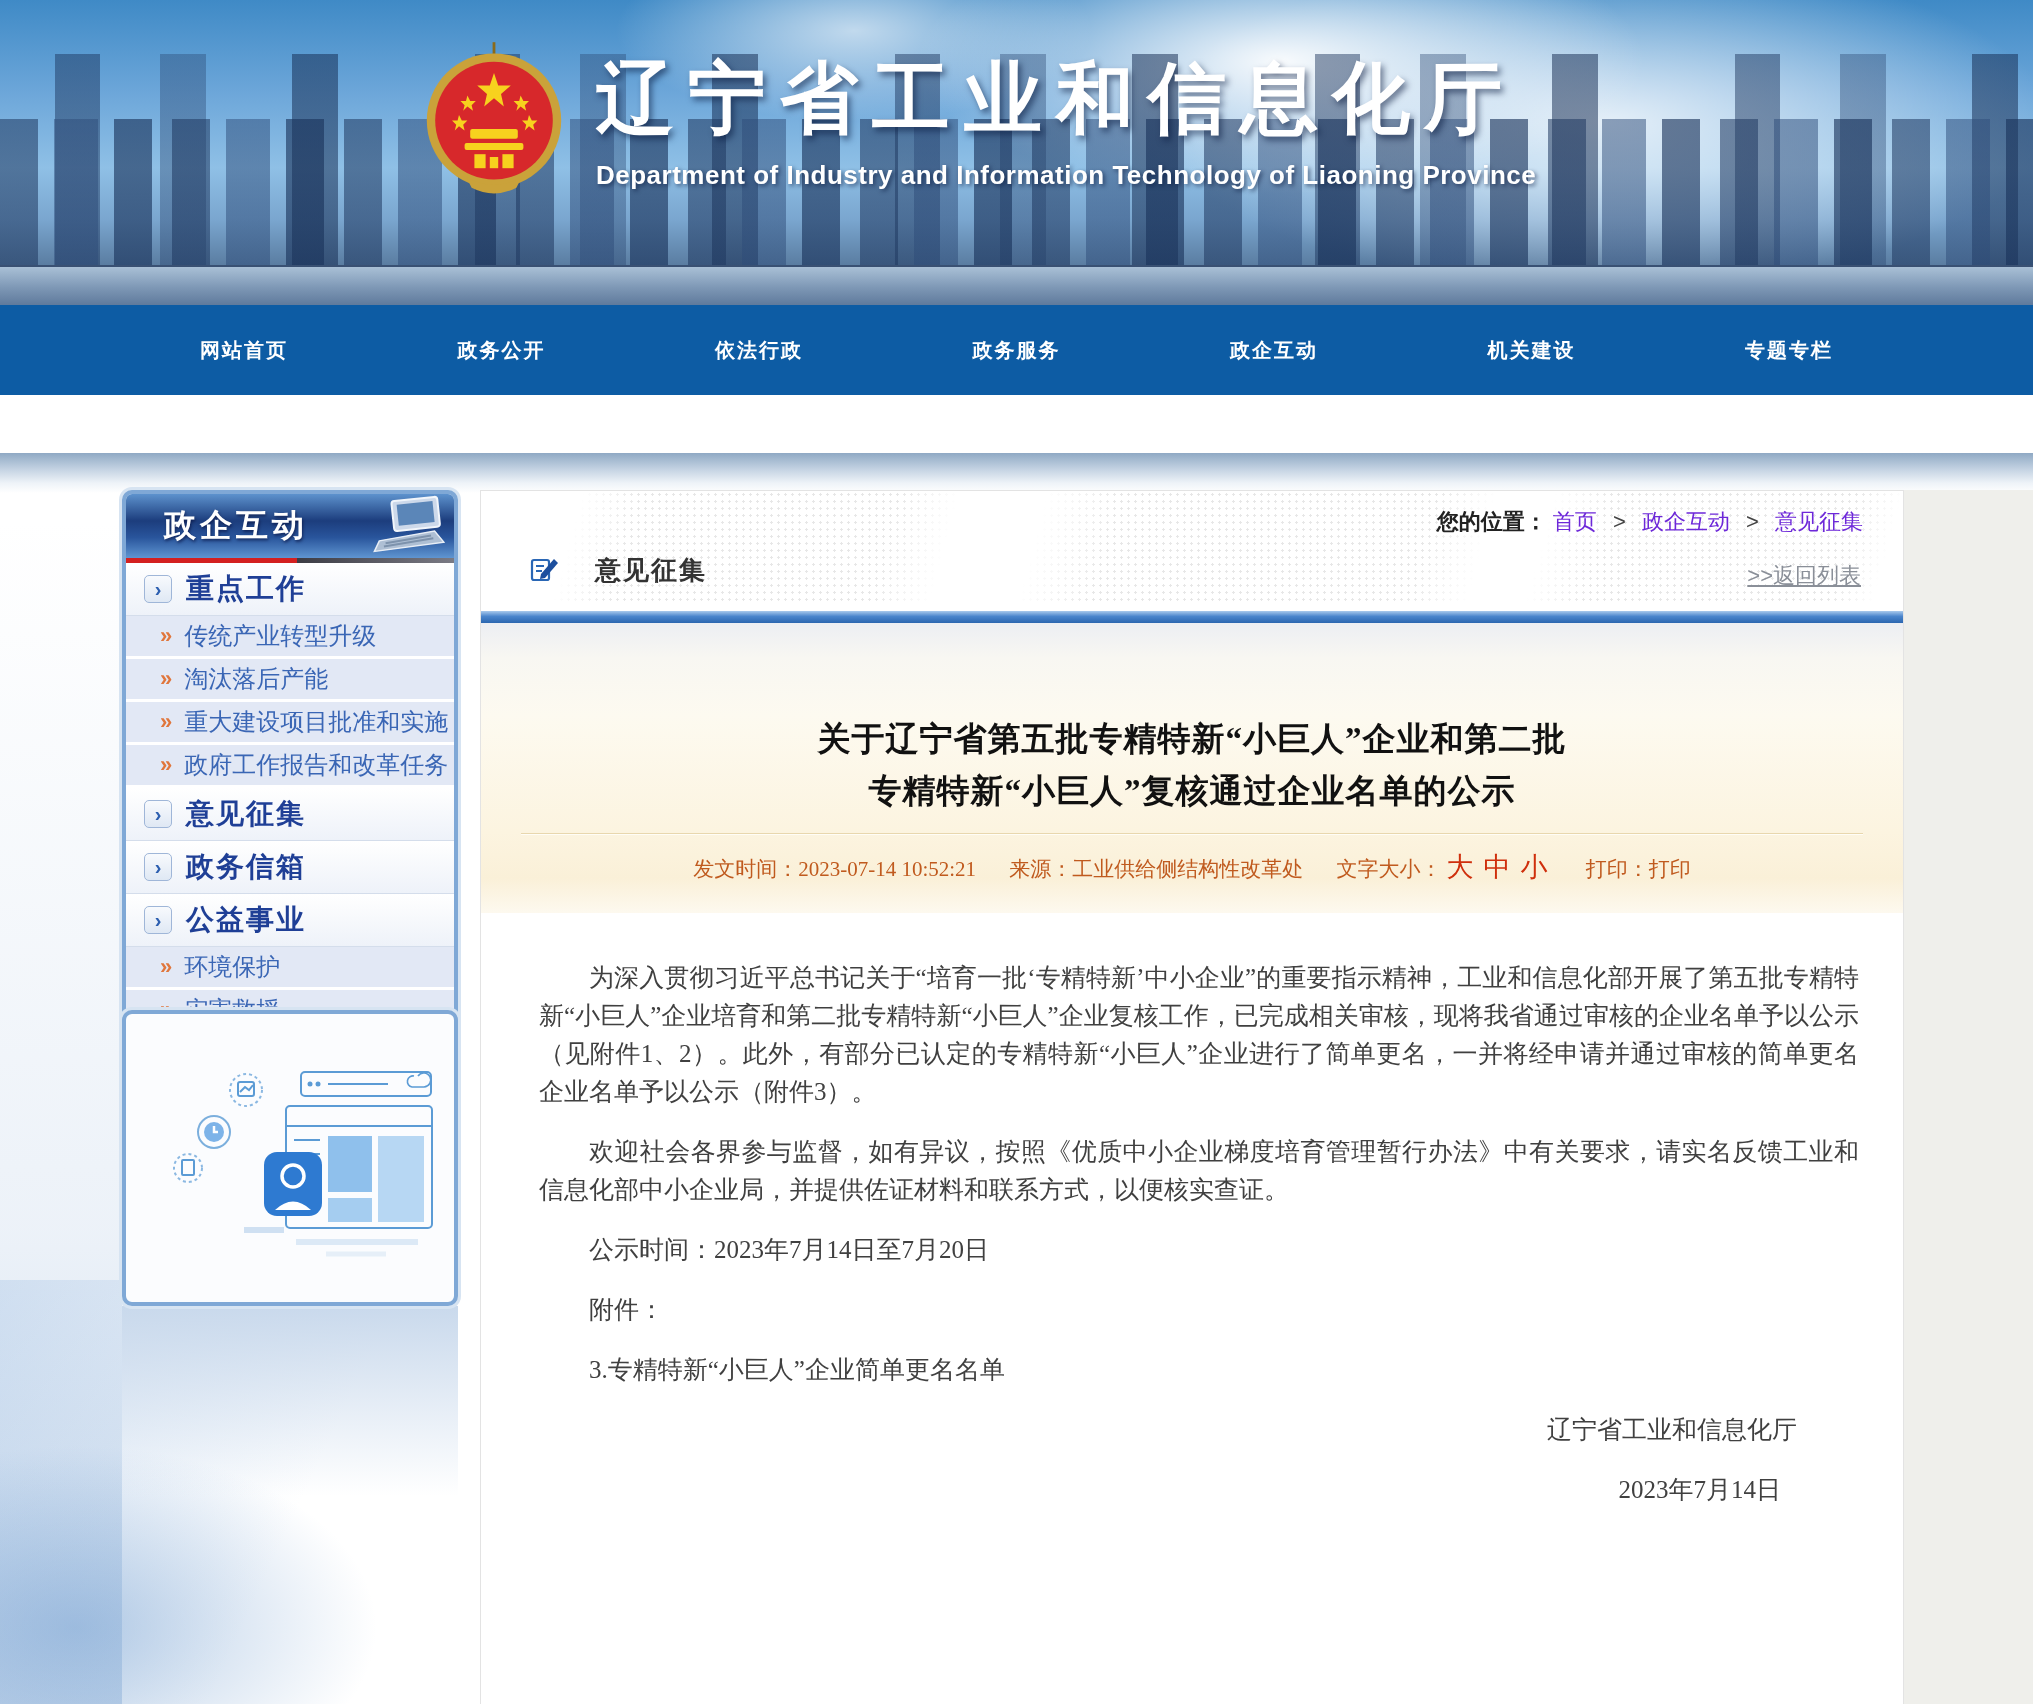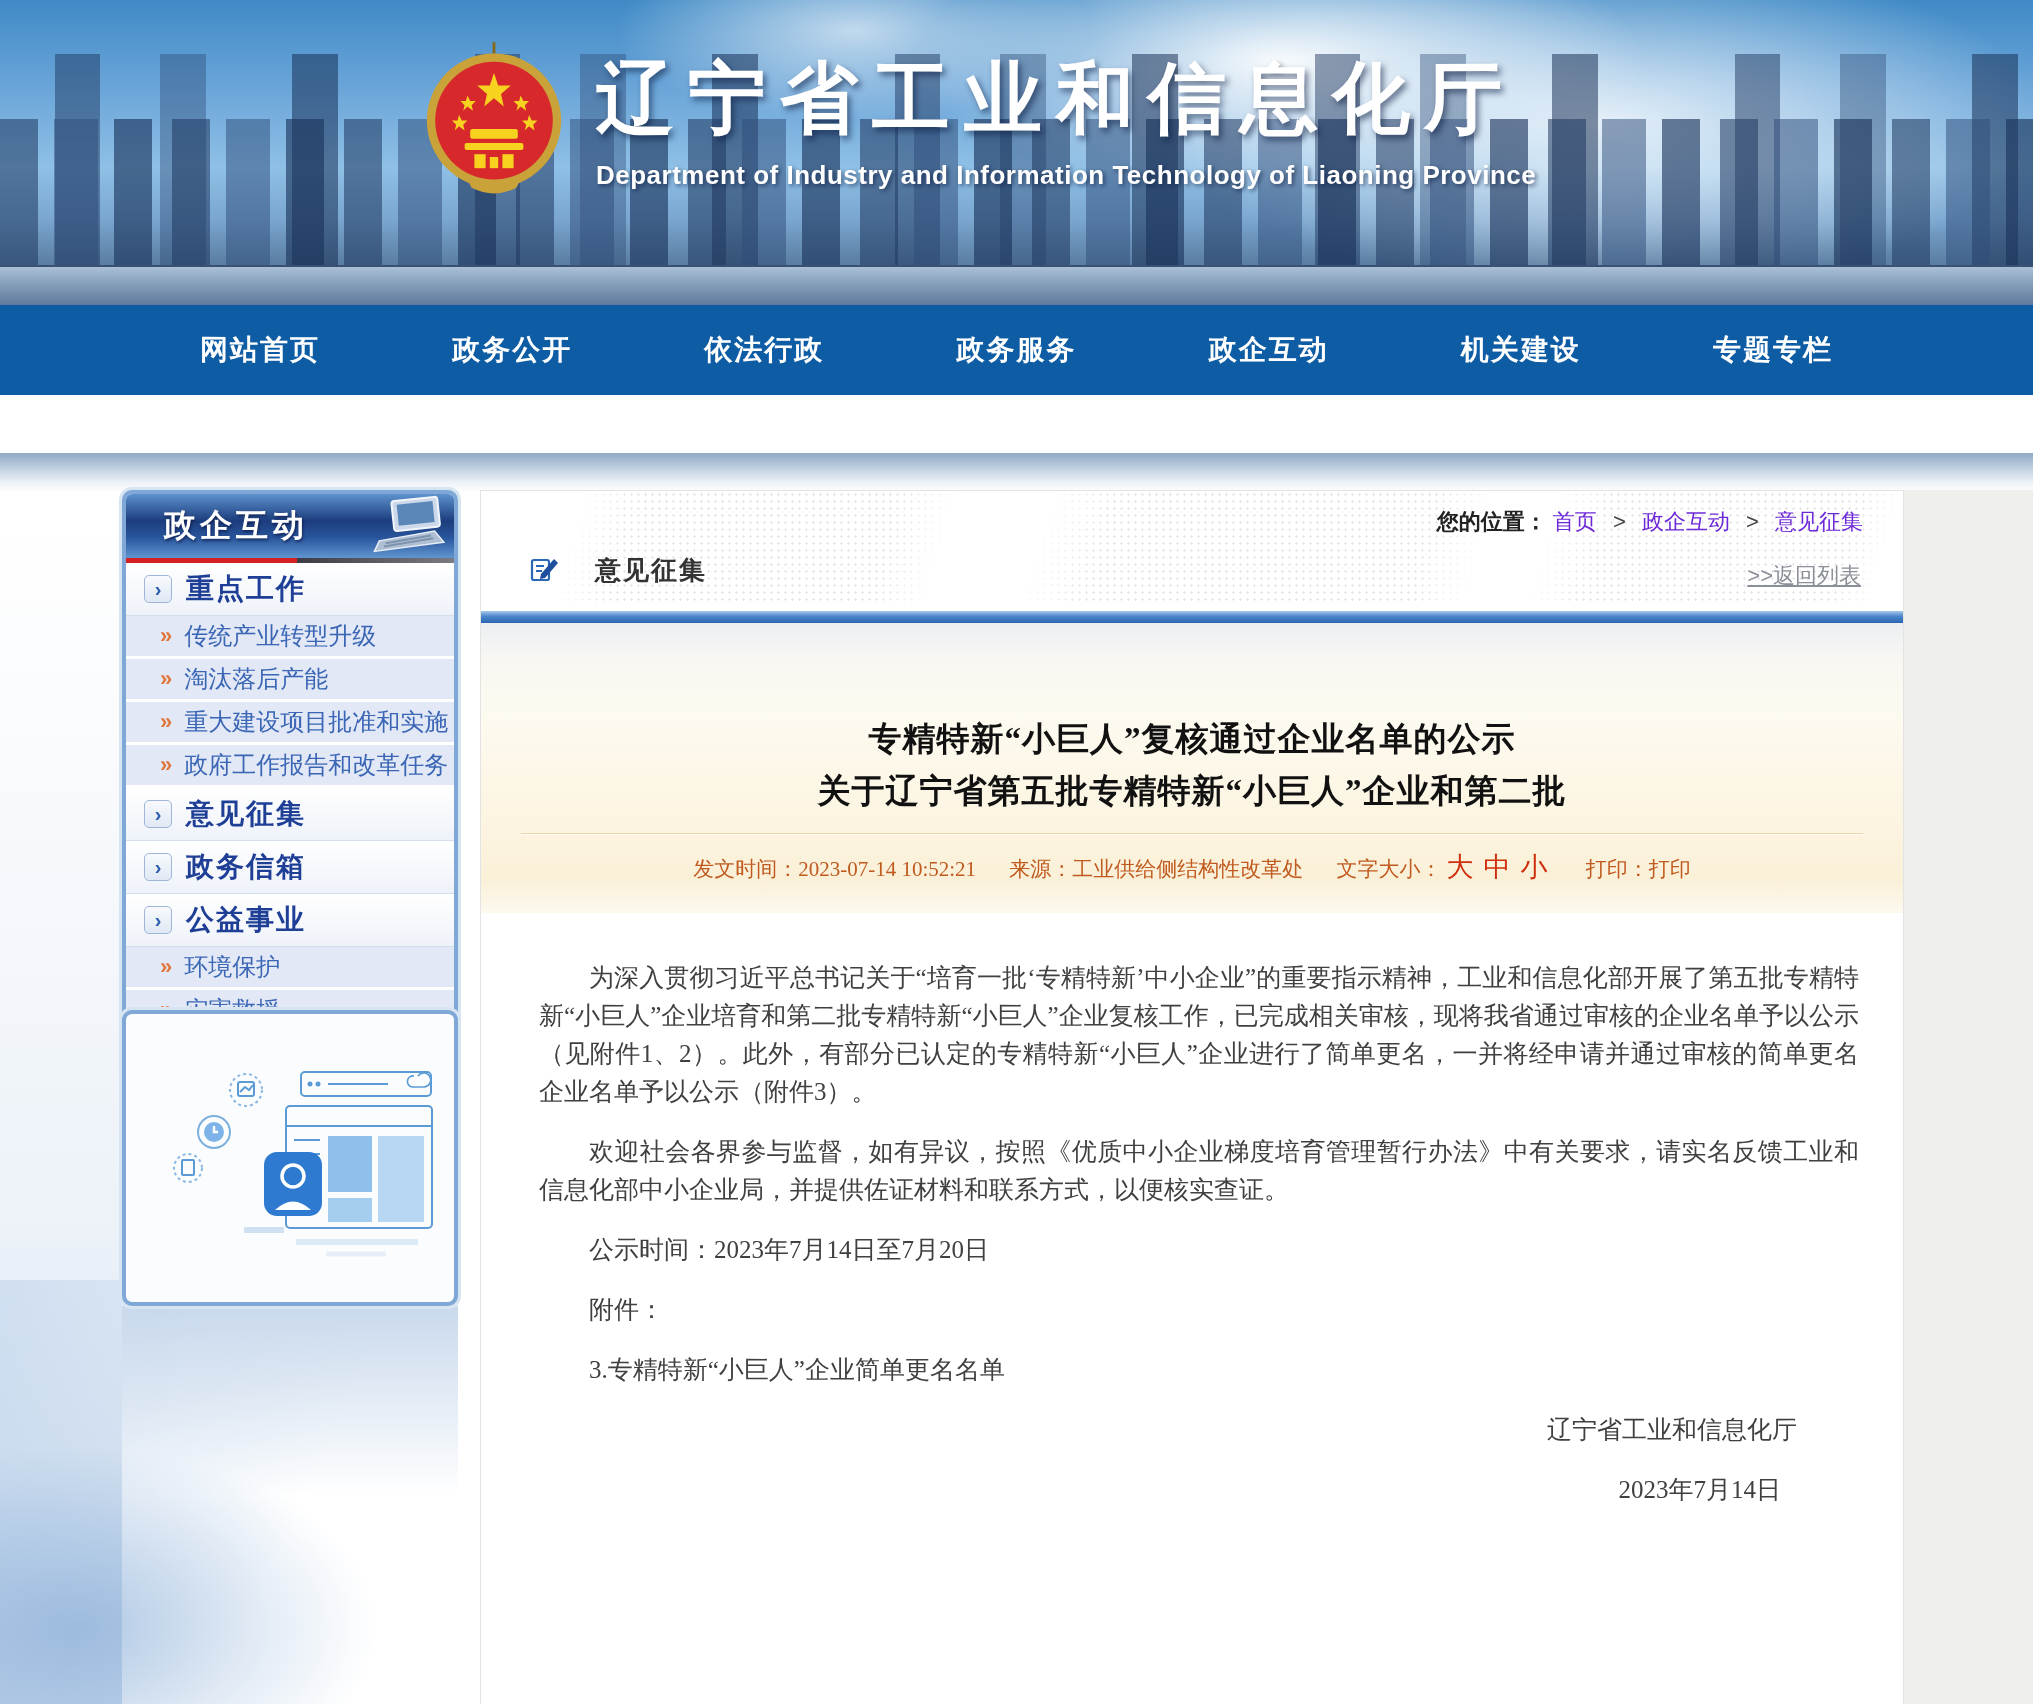--- a/index.html
+++ b/index.html
@@ -47,21 +47,21 @@
     font-size:26px;font-weight:bold;letter-spacing:.5px;margin-top:12px;
     text-shadow:2px 2px 4px rgba(8,24,60,.6);
   }
   
   .navbar{
     position:absolute;left:0;top:305px;width:2033px;height:90px;
     background:#0d5ca4;display:flex;align-items:center;
     justify-content:space-between;padding:0 200px;box-sizing:border-box;
   }
   .nav-item{
-    color:#fff;font-size:28px;font-weight:bold;letter-spacing:2px;
+    color:#fff;font-size:20px;font-weight:bold;letter-spacing:2px;
     cursor:pointer;white-space:nowrap;
   }
   
   .top-band{
     position:absolute;left:0;top:453px;width:2033px;height:40px;
     background:linear-gradient(180deg,#8fa9c4 0%,#c3d2e2 40%,#eef3f8 75%,#ffffff 100%);
   }
   .right-strip{position:absolute;left:1904px;top:490px;width:129px;height:1214px;background:#efefeb;}
   .left-strip{
     position:absolute;left:0;top:520px;width:122px;height:1184px;
@@ -337,22 +337,22 @@
         </svg>
       </span>
       <span class="section-title">意见征集</span>
     </div>
     <a class="back-link">&gt;&gt;返回列表</a>
   </div>
   <div class="strip-gap"></div>
   <div class="blue-bar"></div>
 
   <div class="article-head">
+    <div class="art-title">关于辽宁省第五批专精特新“小巨人”企业和第二批</div>
     <div class="art-title">专精特新“小巨人”复核通过企业名单的公示</div>
-    <div class="art-title">关于辽宁省第五批专精特新“小巨人”企业和第二批</div>
     <div class="meta-divider"></div>
     <div class="meta-row">
       <span class="seg"><span>发文时间：</span><span>2023-07-14 10:52:21</span></span>
       <span class="seg"><span>来源：</span><span>工业供给侧结构性改革处</span></span>
       <span class="seg"><span>文字大小：</span><span class="fs-size">大</span><span class="fs-size">中</span><span class="fs-size">小</span></span>
       <span class="seg"><span>打印：</span><span class="print-link">打印</span></span>
     </div>
   </div>
 
   <div class="art-body">

